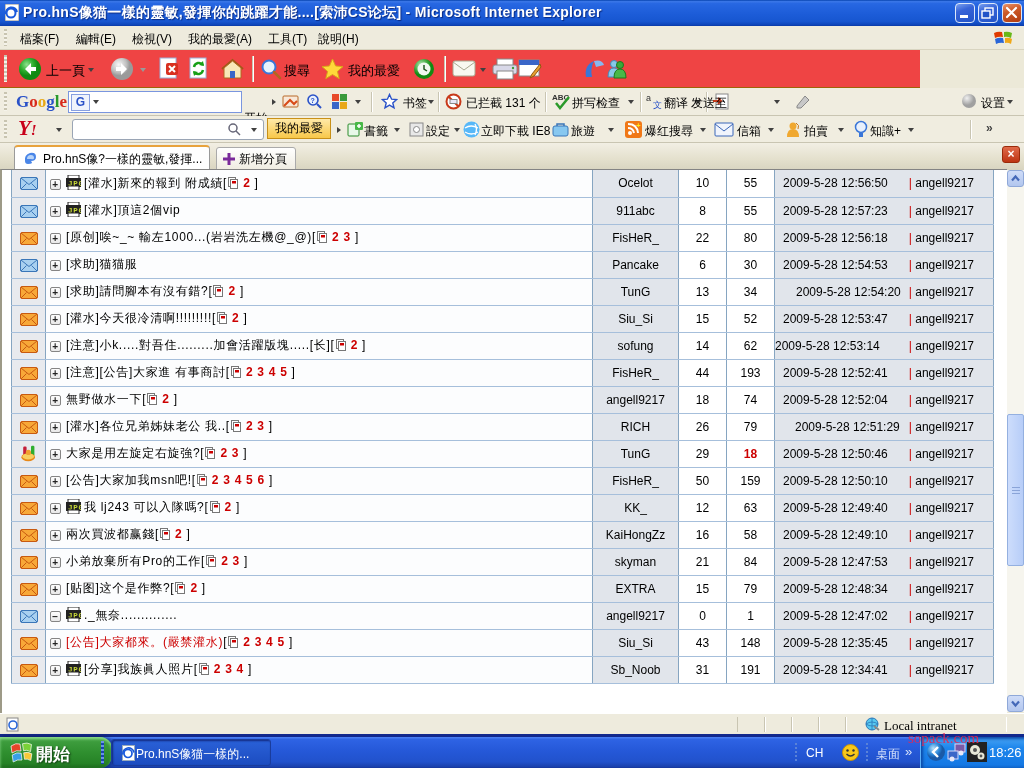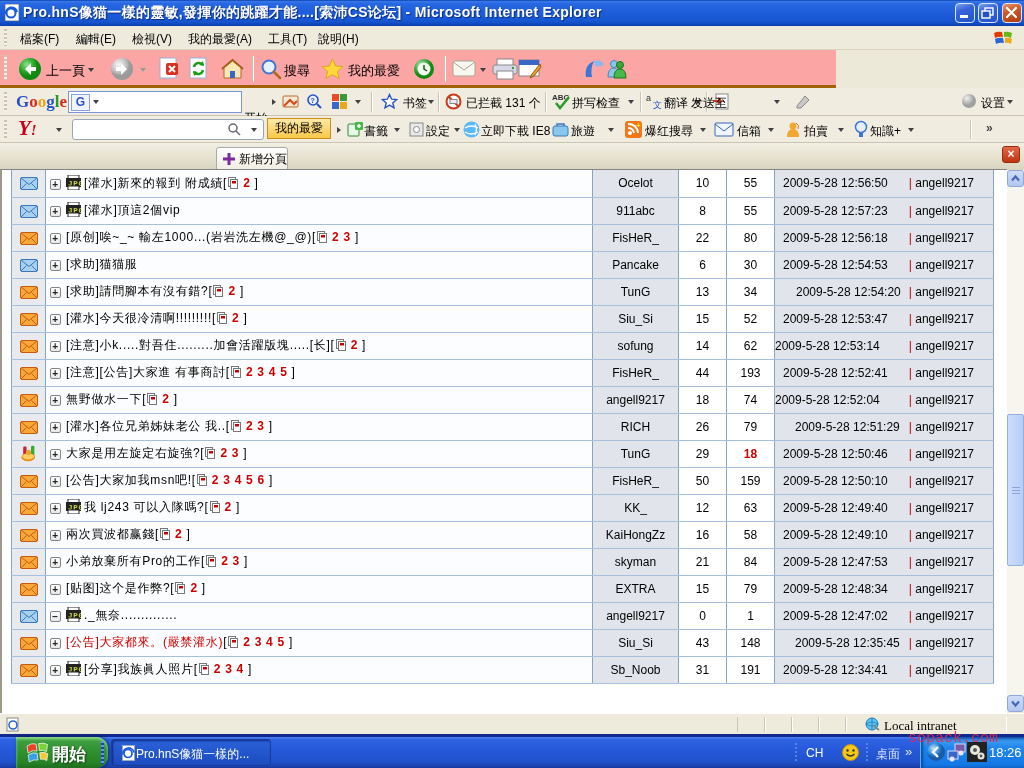--- a/index.html
+++ b/index.html
@@ -9,34 +9,34 @@
 #title .txt{position:absolute;left:23px;top:4px;color:#fff;font-family:"Liberation Sans",sans-serif;font-weight:bold;font-size:14px;letter-spacing:.3px;white-space:nowrap;text-shadow:1px 1px 1px #0a2a80}
 .tbtn{position:absolute;top:3px;width:20px;height:20px;border-radius:4px;border:1px solid #dce8fa;box-sizing:border-box}
 .tbmin,.tbmax{background:linear-gradient(160deg,#7ba1ef 0%,#3764d8 35%,#2254c8 100%)}
 .tbx{background:linear-gradient(160deg,#e8936a 0%,#cc5a28 40%,#b03c10 100%)}
 
 #menu{left:0;top:26px;width:1024px;height:24px;background:#eeebdd;border-bottom:1px solid #d8d4c0;box-sizing:border-box}
 .grip{position:absolute;left:4px;top:3px;bottom:3px;width:3px;background:repeating-linear-gradient(180deg,#c8c4b0 0,#c8c4b0 2px,#f5f3ea 2px,#f5f3ea 4px)}
 .mi{position:absolute;top:5px;white-space:nowrap}
 #winflag{left:992px;top:27px;width:22px;height:22px}
 
-#tbar{left:0;top:50px;width:836px;height:38px;background:#fca5a5;border-bottom:3px solid #a16207;box-sizing:border-box}
+#tbar{left:0;top:50px;width:920px;height:38px;background:#ef4444;border-bottom:1px solid #a16207;box-sizing:border-box}
 .tsep{position:absolute;top:6px;height:26px;width:1px;background:#c9c5b2;border-right:1px solid #fff}
 .tlabel{position:absolute;top:12px;font-size:13px;white-space:nowrap}
 .darr{position:absolute;width:0;height:0;border-left:3px solid transparent;border-right:3px solid transparent;border-top:4px solid #404040}
 
 #gbar{left:0;top:88px;width:1024px;height:28px;background:#f0ede0;border-bottom:1px solid #c9c5b2;box-sizing:border-box}
 #gbox{position:absolute;left:68px;top:3px;width:172px;height:20px;background:#fff;border:1px solid #7a96df}
 
 #ybar{left:0;top:116px;width:1024px;height:27px;background:#f0ede0;border-bottom:1px solid #c9c5b2;box-sizing:border-box}
 #ybox{position:absolute;left:72px;top:3px;width:190px;height:19px;background:#fff;border:1px solid #9aa5b5;border-radius:3px}
 
 #tabs{left:0;top:143px;width:1024px;height:27px;background:linear-gradient(180deg,#f2efe4 0%,#e4e0cd 60%,#d8d4c0 100%)}
 #tab1{position:absolute;left:14px;top:2px;width:196px;height:25px;background:#fff;border:1px solid #9a9a9a;border-bottom:none;border-radius:4px 4px 0 0;box-sizing:border-box;border-top:2px solid #e8a33d;overflow:hidden}
-#tab2{position:absolute;left:216px;top:4px;width:72px;height:23px;background:linear-gradient(180deg,#fff, #f0ede2);border:1px solid #aaa;border-radius:3px 3px 0 0;box-sizing:border-box}
+#tab2{position:absolute;left:216px;top:4px;width:80px;height:23px;background:linear-gradient(180deg,#fff, #f0ede2);border:1px solid #aaa;border-radius:3px 3px 0 0;box-sizing:border-box}
 #tclose{position:absolute;left:1002px;top:3px;width:18px;height:17px;border-radius:3px;background:linear-gradient(180deg,#e06a4a,#bd3412);border:1px solid #9a2a0a;box-sizing:border-box;color:#fff;font-weight:bold;text-align:center;line-height:14px;font-size:12px}
 
 #content{left:0;top:169px;width:1007px;height:544px;background:#fff;border-left:2px solid #9d9a87;border-top:1px solid #848484;box-sizing:border-box}
 #ftable{position:absolute;left:9px;top:0;width:983px;border-collapse:collapse;table-layout:fixed}
 #ftable td{border:1px solid #86a5c1;border-top:none;height:26px;padding:0;overflow:hidden;white-space:nowrap}
 #ftable tr{height:27px}
 #ftable .c0{width:33px;background:#e8eaee;text-align:center}
 #ftable .c1{width:542px;background:#fcfdfe;padding-left:4px;letter-spacing:.7px}
 #ftable .c2{width:85px;background:#e1e5eb;text-align:center}
 #ftable .c3{width:47px;background:#fff;text-align:center}
@@ -50,21 +50,21 @@
 
 #sbar{left:1007px;top:170px;width:17px;height:542px;background:#f6f5ee}
 .sbtn{position:absolute;left:0;width:17px;height:17px;background:linear-gradient(180deg,#cfdcf8,#b2c6ee);border:1px solid #8fa8d8;border-radius:3px;box-sizing:border-box;color:#4d6fb8;text-align:center;font-size:9px;font-weight:bold}
 #sthumb{position:absolute;left:0;top:244px;width:17px;height:152px;background:linear-gradient(90deg,#cdddfc,#b7cdf8);border:1px solid #94b0e0;border-radius:2px;box-sizing:border-box}
 
 #status{left:0;top:713px;width:1024px;height:21px;background:#eeebdd;border-top:1px solid #fff}
 .scell{position:absolute;top:3px;height:15px;border-left:1px solid #c9c5b2;border-right:1px solid #fff}
 
 #task{left:0;top:737px;width:1024px;height:31px;background:linear-gradient(180deg,#4f83f4 0%,#2e63e4 8%,#2558d8 45%,#2152cc 80%,#1a41ac 96%,#15359a 100%)}
 #tgap{left:0;top:734px;width:1024px;height:3px;background:#12288c}
-#startbtn{position:absolute;left:16px;top:0;width:92px;height:31px;background:linear-gradient(180deg,#5cb85c 0%,#3f9e3f 10%,#2f8f2f 50%,#268226 85%,#1d6b1d 100%);border-radius:0 12px 12px 0;box-shadow:inset 0 2px 3px #88d888, 2px 0 4px rgba(0,0,0,.4)}
+#startbtn{position:absolute;left:0;top:0;width:112px;height:31px;background:linear-gradient(180deg,#5cb85c 0%,#3f9e3f 10%,#2f8f2f 50%,#268226 85%,#1d6b1d 100%);border-radius:0 12px 12px 0;box-shadow:inset 0 2px 3px #88d888, 2px 0 4px rgba(0,0,0,.4)}
 #taskbtn{position:absolute;left:111px;top:2px;width:160px;height:27px;background:linear-gradient(180deg,#2a61d8,#1c4cc0);border:1px solid #1a3c9c;border-radius:3px;box-sizing:border-box;box-shadow:inset 1px 1px 2px #12287c}
 #tray{position:absolute;left:920px;top:0;width:104px;height:31px;border-left:1px solid #5cb0f8;background:linear-gradient(180deg,#4aa6f4 0%,#1e86ec 35%,#1478e4 90%,#1064c8 100%);box-shadow:inset 2px 2px 3px #0a4aa8}
 .wt{color:#fff;white-space:nowrap}
 .ico{position:absolute}
 </style></head><body>
 <div id="scr">
 
   <div id="menu" class="abs">
     <div class="grip"></div>
     <span class="mi" style="left:20px">檔案(F)</span>
@@ -347,20 +347,27 @@
         <circle cx="9" cy="7" r="5.5" fill="#e8f0fc" stroke="#3a76d8" stroke-width="1.5"></circle>
         <rect x="7" y="13" width="4" height="4" fill="#3a76d8"></rect>
       </svg>
     <span style="position:absolute;left:870px;top:7px">知識+</span>
     <div class="darr" style="left:908px;top:12px"></div>
     <div class="tsep" style="left:970px;top:4px;height:19px"></div>
     <span style="position:absolute;left:986px;top:5px;font-weight:bold;color:#444">»</span>
   </div>
 
   <div id="tabs" class="abs">
+    <div id="tab1">
+      <svg style="position:absolute;left:8px;top:4px" width="15" height="15" viewBox="0 0 15 15">
+          <path d="M2 10 Q1 4 7 2 Q13 1 13 6 Q13 10 8 10 Q11 13 5 13 Q2 13 2 10" fill="#4a86e8"></path>
+          <path d="M4 8 Q4 4 8 4 Q11 4 11 7 Q11 9 8 8 Q6 8 4 8" fill="#b8d4f8"></path>
+        </svg>
+      <span style="position:absolute;left:28px;top:4px;white-space:nowrap">Pro.hnS像?一樣的靈敏,發揮...</span>
+    </div>
     <div id="tab2">
       <svg style="position:absolute;left:6px;top:5px" width="12" height="12" viewBox="0 0 12 12">
           <path d="M4.5 0 L7.5 0 L7.5 4.5 L12 4.5 L12 7.5 L7.5 7.5 L7.5 12 L4.5 12 L4.5 7.5 L0 7.5 L0 4.5 L4.5 4.5 Z" fill="#7a2a9a"></path>
         </svg>
       <span style="position:absolute;left:22px;top:3px;white-space:nowrap">新增分頁</span>
     </div>
     <div id="tclose">×</div>
   </div>
 
   <div id="content" class="abs">
@@ -503,21 +510,21 @@
                 <path d="M1 12 L6.5 6.5 M17 12 L11.5 6.5" fill="none" stroke="#c85a10"></path>
               </svg></td>
             <td class="c1"><span class="plus">+</span><span>無野做水一下[<svg width="10" height="12" viewBox="0 0 10 12" style="vertical-align:-2px;margin:0 1px">
                   <rect x=".5" y=".5" width="7" height="9" fill="#fff" stroke="#777"></rect>
                   <rect x="2.5" y="2.5" width="7" height="9" fill="#fff" stroke="#777"></rect>
                   <rect x="4" y="4" width="4" height="2.5" fill="#c00"></rect>
                 </svg><span class="pgn"> 2 </span>]</span></td>
             <td class="c2">angell9217</td>
             <td class="c3">18</td>
             <td class="c4">74</td>
-            <td class="c5"><span style="">2009-5-28 12:52:04</span><span style="float:right;margin-right:19px"><span style="color:#c00">|</span> angell9217</span></td>
+            <td class="c5"><span style="margin-left:8px">2009-5-28 12:52:04</span><span style="float:right;margin-right:19px"><span style="color:#c00">|</span> angell9217</span></td>
           </tr>
           <tr>
             <td class="c0"><svg width="18" height="13" viewBox="0 0 18 13" style="vertical-align:middle">
                 <rect x=".5" y=".5" width="17" height="12" rx="1.5" fill="#f8a838" stroke="#c85a10"></rect>
                 <path d="M1 1 L9 7.5 L17 1" fill="none" stroke="#c85a10"></path>
                 <path d="M1 12 L6.5 6.5 M17 12 L11.5 6.5" fill="none" stroke="#c85a10"></path>
               </svg></td>
             <td class="c1"><span class="plus">+</span><span>[灌水]各位兄弟姊妹老公 我..[<svg width="10" height="12" viewBox="0 0 10 12" style="vertical-align:-2px;margin:0 1px">
                   <rect x=".5" y=".5" width="7" height="9" fill="#fff" stroke="#777"></rect>
                   <rect x="2.5" y="2.5" width="7" height="9" fill="#fff" stroke="#777"></rect>
@@ -655,21 +662,21 @@
                 <path d="M1 12 L6.5 6.5 M17 12 L11.5 6.5" fill="none" stroke="#c85a10"></path>
               </svg></td>
             <td class="c1"><span class="plus">+</span><span><span class="red">[公告]大家都來。(嚴禁灌水)</span>[<svg width="10" height="12" viewBox="0 0 10 12" style="vertical-align:-2px;margin:0 1px">
                   <rect x=".5" y=".5" width="7" height="9" fill="#fff" stroke="#777"></rect>
                   <rect x="2.5" y="2.5" width="7" height="9" fill="#fff" stroke="#777"></rect>
                   <rect x="4" y="4" width="4" height="2.5" fill="#c00"></rect>
                 </svg><span class="pgn"> 2 3 4 5 </span>]</span></td>
             <td class="c2">Siu_Si</td>
             <td class="c3">43</td>
             <td class="c4">148</td>
-            <td class="c5"><span style="margin-left:20px">2009-5-28 12:35:45</span><span style="float:right;margin-right:19px"><span style="color:#c00">|</span> angell9217</span></td>
+            <td class="c5"><span style="margin-left:8px">2009-5-28 12:35:45</span><span style="float:right;margin-right:19px"><span style="color:#c00">|</span> angell9217</span></td>
           </tr>
           <tr>
             <td class="c0"><svg width="18" height="13" viewBox="0 0 18 13" style="vertical-align:middle">
                 <rect x=".5" y=".5" width="17" height="12" rx="1.5" fill="#f8a838" stroke="#c85a10"></rect>
                 <path d="M1 1 L9 7.5 L17 1" fill="none" stroke="#c85a10"></path>
                 <path d="M1 12 L6.5 6.5 M17 12 L11.5 6.5" fill="none" stroke="#c85a10"></path>
               </svg></td>
             <td class="c1"><span class="plus">+</span><svg width="15" height="15" viewBox="0 0 15 15" style="vertical-align:-3px;margin-right:3px">
                 <rect x="2" y="0" width="11" height="4" fill="#fff" stroke="#222"></rect>
                 <rect x="0" y="3" width="15" height="9" fill="#222"></rect>
@@ -771,14 +778,14 @@
       <svg style="position:absolute;left:46px;top:5px" width="20" height="20" viewBox="0 0 20 20">
           <rect x="0" y="0" width="20" height="20" fill="#222"></rect>
           <circle cx="8" cy="8" r="5" fill="#e8e8d8"></circle>
           <circle cx="8" cy="8" r="2" fill="#555"></circle>
           <circle cx="14" cy="14" r="3.5" fill="#e8e8d8"></circle>
           <circle cx="14" cy="14" r="1.4" fill="#555"></circle>
         </svg>
       <span class="wt" style="position:absolute;left:68px;top:8px;font-size:13px">18:26</span>
     </div>
   </div>
-  <div class="abs" style="left:908px;top:730px;color:rgba(225,40,85,.9);font-size:15px;font-family:Liberation Mono, monospace">sopack.com</div>
+  <div class="abs" style="left:908px;top:730px;color:rgba(225,40,85,.9);font-size:15px;font-family:Liberation Serif, serif">sopack.com</div>
 </div>
 
 </body></html>

